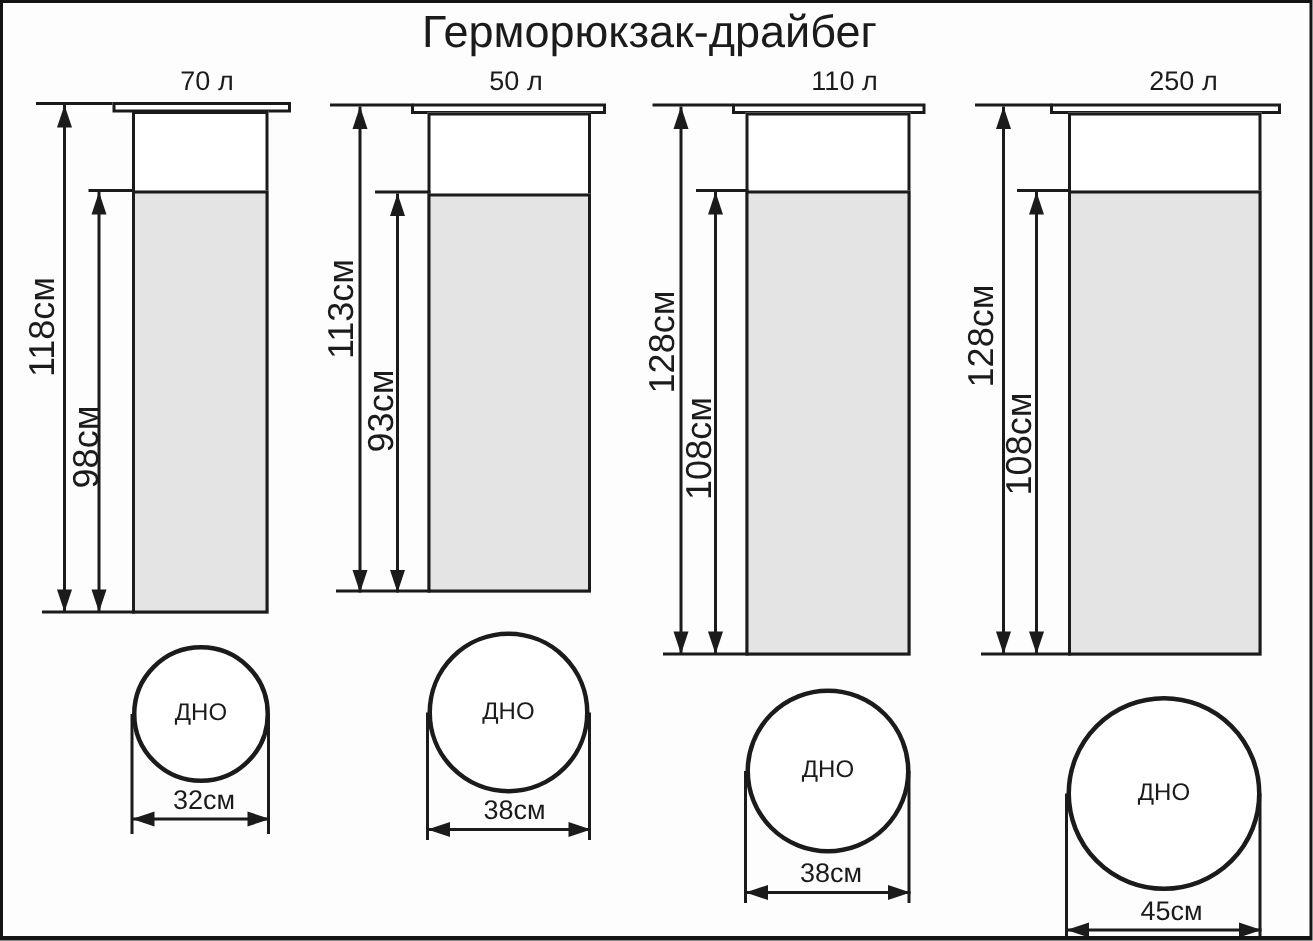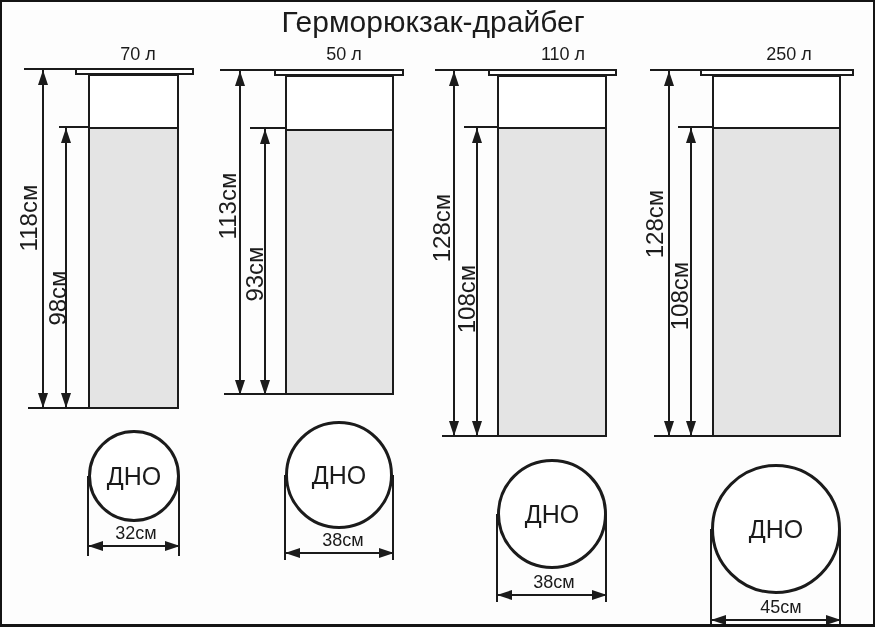--- a/index.html
+++ b/index.html
@@ -47,21 +47,21 @@
   .hdim .left, .hdim .right{
     position:absolute; top:-4px; width:0; height:0;
     border-top:5px solid transparent; border-bottom:5px solid transparent;
   }
   .hdim .left{ left:0; border-right:15px solid var(--ink); }
   .hdim .right{ right:0; border-left:15px solid var(--ink); }
   .circle{
     position:absolute; border:3px solid var(--ink); border-radius:50%;
     background:#fff; display:flex; align-items:center; justify-content:center;
   }
-  .circle span{ font-size:25px; line-height:1;text-align:center; }
+  .circle span{ font-size:16px; line-height:1;text-align:center; }
 </style>
 </head>
 <body>
 
 <div class="canvas">
 
   <div class="title" style="left:431px; top:20px;">Герморюкзак-драйбег</div>
 
   <div>
     <div class="vol-label" style="left:136px; top:52px;">70 л</div>

